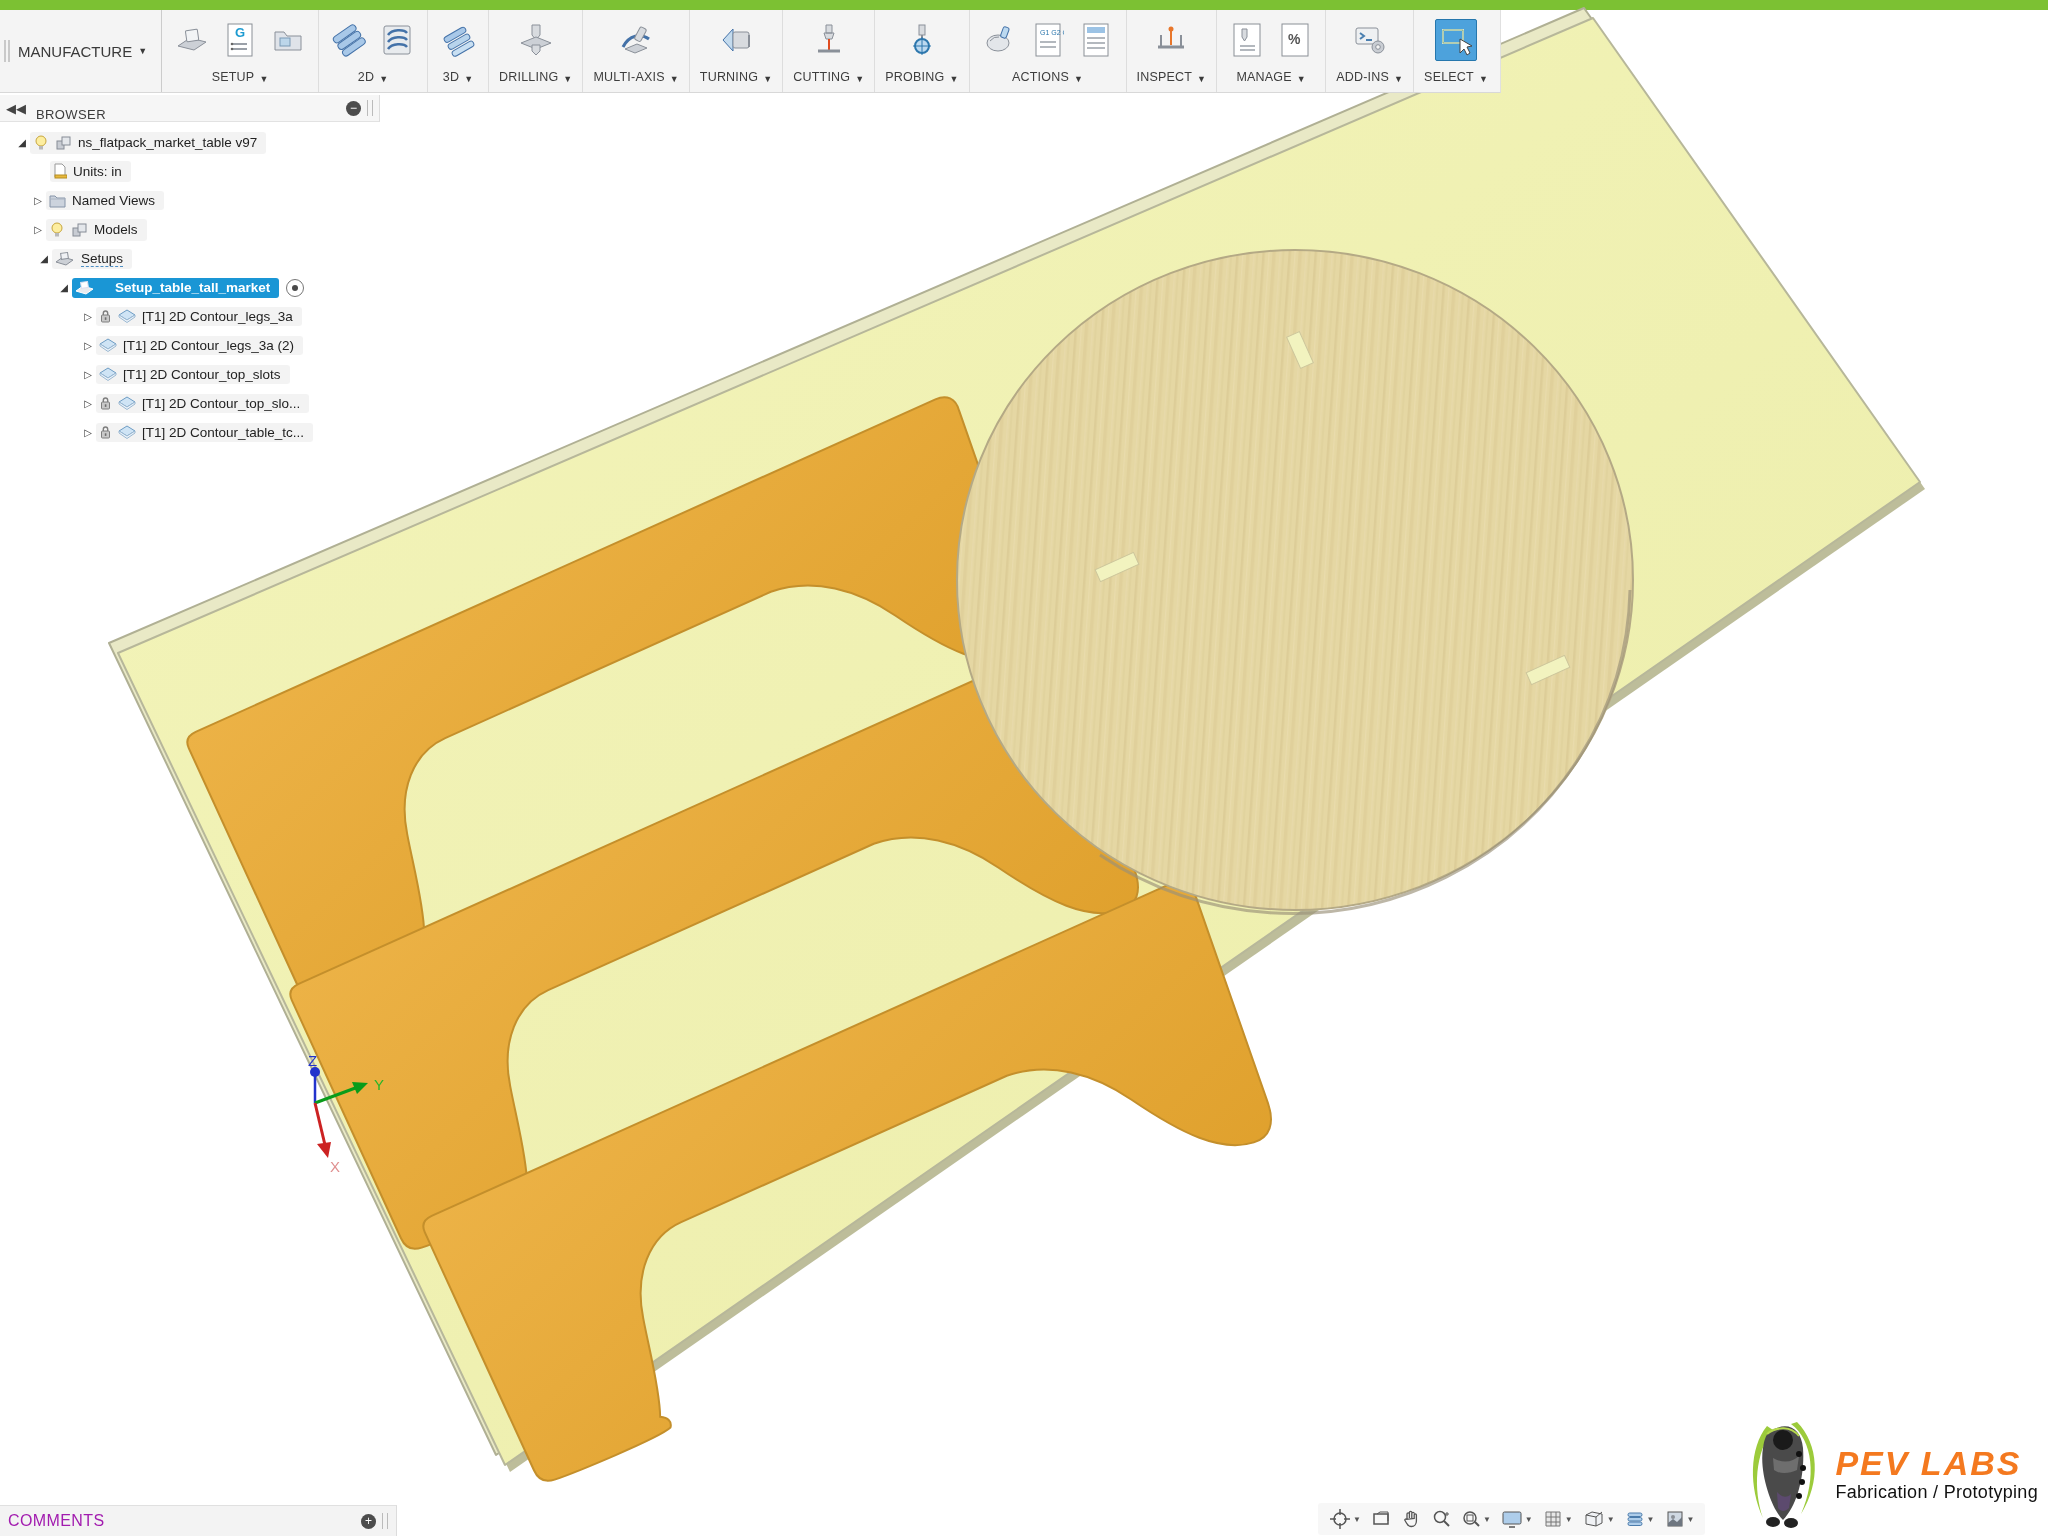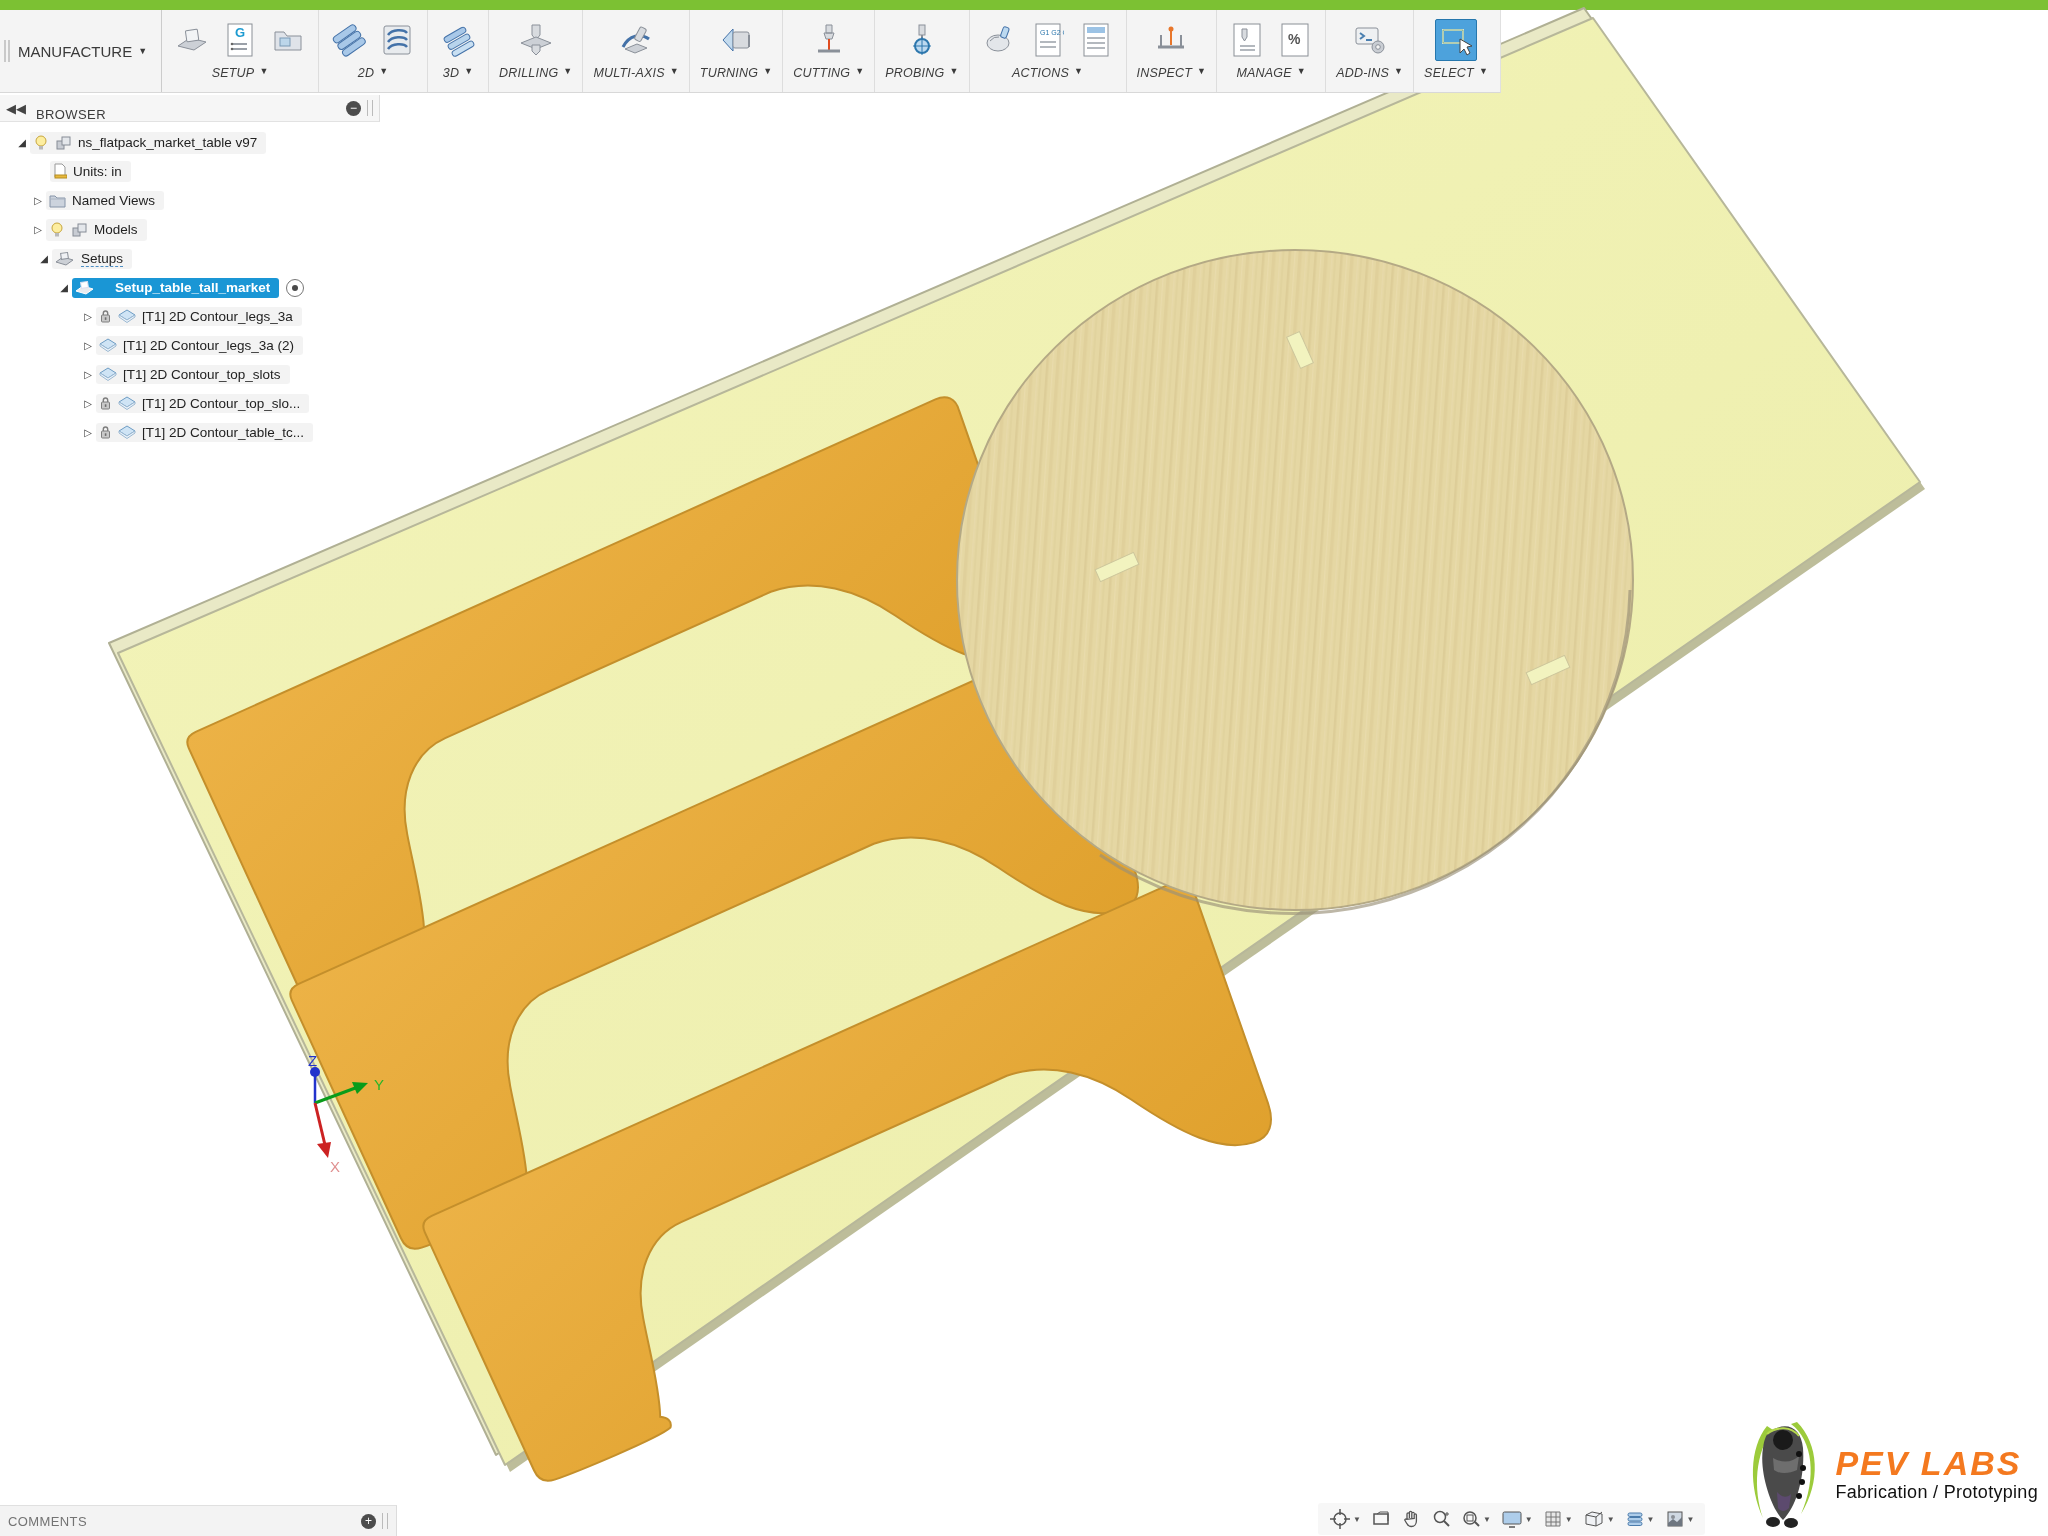--- a/index.html
+++ b/index.html
@@ -13,22 +13,22 @@
   .tb-handle{width:14px;display:flex;align-items:center;justify-content:center;}
   .tb-handle i{display:block;width:2px;height:22px;background:#c9c9c9;margin:0 1px;}
   .tab{display:flex;align-items:center;padding:0 14px 0 4px;font-size:15px;color:#3a3a3a;font-weight:400;white-space:nowrap;}
   .tab .dd{margin-left:6px;}
   .dd{font-size:9px;color:#3a3a3a;}
   .group{display:flex;flex-direction:column;align-items:center;justify-content:flex-start;
          border-left:1px solid #ddd;padding:4px 10px 2px 10px;}
   .group.first{border-left:1px solid #ccc;}
   .icons{display:flex;gap:8px;align-items:center;height:52px;}
   .ticon{width:40px;height:40px;display:flex;align-items:center;justify-content:center;}
-  .glabel{height:18px;display:flex;align-items:flex-start;gap:5px;font-size:12.5px;color:#3d3d3d;
-          letter-spacing:.2px;white-space:nowrap;font-style:italic;}
+  .glabel{height:18px;display:flex;align-items:flex-end;gap:5px;font-size:12.5px;color:#3d3d3d;
+          letter-spacing:.2px;white-space:nowrap;}
   .sel-active{background:#4da2dc;border:1px solid #2677ad;border-radius:2px;}
   
   .browser{position:absolute;left:0;top:95px;width:380px;z-index:8;font-size:13.5px;color:#222;}
   .b-head{height:26px;background:rgba(246,246,246,.96);border-bottom:1px solid #e2e2e2;border-right:1px solid #dcdcdc;
           display:flex;align-items:center;padding:0 6px;}
   .b-head .chev{font-size:13px;color:#444;margin-right:10px;}
   .b-title{flex:1;font-size:13px;color:#3c3c3c;letter-spacing:.4px;margin-top:13px;}
   .circ-btn{width:15px;height:15px;border-radius:50%;background:#4c4c4c;color:#fff;font-size:12px;line-height:14px;
             text-align:center;margin-right:6px;}
   .vhandle{width:4px;height:16px;border-left:1px solid #bbb;border-right:1px solid #bbb;}
@@ -41,21 +41,21 @@
   .lbl{overflow:hidden;text-overflow:ellipsis;text-align:center;}
   .dashed{border-bottom:1px dashed #4d8fc4;}
   .radio{width:16px;height:16px;border-radius:50%;border:1.5px solid #777;background:#fff;margin-left:7px;
          display:flex;align-items:center;justify-content:center;}
   .radio i{width:6px;height:6px;border-radius:50%;background:#4a4a4a;display:block;}
   .micon{display:flex;align-items:center;justify-content:center;}
   
   .comments{position:absolute;left:0;bottom:0;width:380px;height:30px;background:rgba(243,243,243,.97);
             border-top:1px solid #e0e0e0;border-right:1px solid #dcdcdc;display:flex;align-items:center;
             padding:0 8px;z-index:8;}
-  .c-title{flex:1;font-size:13px;color:#737373;letter-spacing:.4px;}
+  .c-title{flex:1;font-size:16px;color:#a21caf;letter-spacing:.4px;}
   
   .navbar{position:absolute;left:1318px;bottom:1px;height:32px;display:flex;align-items:center;gap:4px;
           background:rgba(246,246,246,.85);padding:0 8px;border-radius:3px;z-index:8;}
   .nicon{display:flex;align-items:center;gap:2px;padding:0 3px;}
   .nicon .dd{font-size:8px;color:#555;}
   
   .logo{position:absolute;right:10px;bottom:6px;display:flex;align-items:center;gap:14px;z-index:8;}
   .logo-text{display:flex;flex-direction:column;align-items:flex-start;}
   .logo-title{font-size:34px;font-weight:bold;font-style:italic;color:#f4791f;letter-spacing:2px;line-height:34px;}
   .logo-sub{font-size:18px;color:#111;margin-top:2px;letter-spacing:.3px;}

